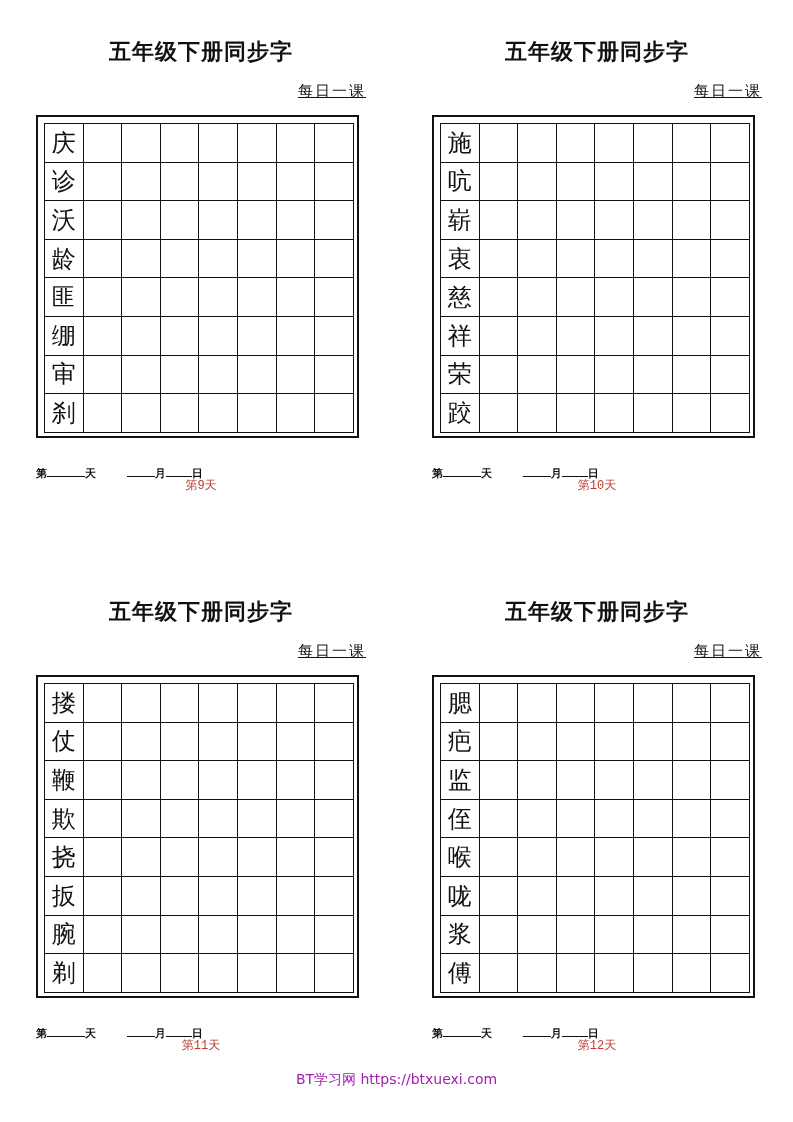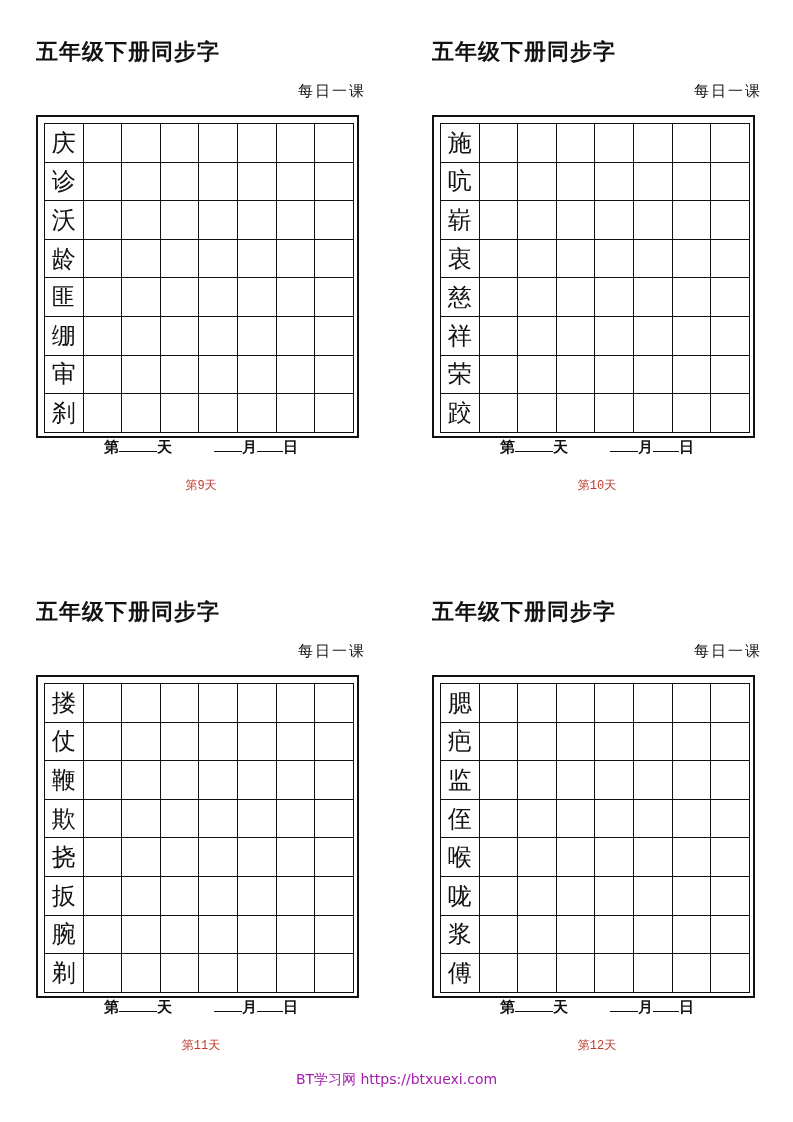--- a/index.html
+++ b/index.html
@@ -1,23 +1,23 @@
 <!DOCTYPE html>
 <html><head>
 <meta charset="utf-8">
 <style>
   html, body { margin:0; padding:0; background:#ffffff; }
   body { width:793px; height:1122px; position:relative; overflow:hidden; font-family:"DejaVu Serif", serif; color:#111; }
   .sheet { position:absolute; width:330px; }
-  .title { position:absolute; top:0; left:0; width:330px; text-align:left; font-size:22px; font-weight:bold; letter-spacing:1px; font-family:"DejaVu Serif", serif; }
-  .subtitle { position:absolute; top:45px; right:0; font-size:15px; letter-spacing:2px; font-family:"DejaVu Serif", serif; }
+  .title { position:absolute; top:0; left:0; width:330px; text-align:center; font-size:22px; font-weight:bold; letter-spacing:1px; font-family:"DejaVu Serif", serif; }
+  .subtitle { position:absolute; top:45px; right:0; font-size:15px; letter-spacing:2px; font-family:"DejaVu Serif", serif;text-decoration:underline; }
   .outer { position:absolute; top:78px; left:0; width:323px; height:323px; border:2.5px solid #111; box-sizing:border-box; }
   .grid { position:absolute; left:6px; top:6px; display:grid; grid-template-columns:repeat(8, 38.6px); grid-template-rows:repeat(8, 38.6px); border-left:1px solid #111; border-top:1px solid #111; }
   .cell { border-right:1px solid #111; border-bottom:1px solid #111; box-sizing:border-box; display:flex; align-items:center; justify-content:center; font-size:24px; font-family:"DejaVu Serif", serif; }
-  .footer { position:absolute; top:400px; left:0; width:330px; text-align:center; font-size:15px; font-weight:bold; font-family:"DejaVu Serif", serif; white-space:pre; }
+  .footer { position:absolute; top:425px; left:0; width:330px; font-size:11px; font-weight:bold; font-family:"DejaVu Serif", serif; white-space:pre; }
   .blank { display:inline-block; border-bottom:1.5px solid #111; height:14px; vertical-align:baseline; }
   .daylabel { position:absolute; top:440px; left:0; width:330px; text-align:center; color:#c0392b; font-size:12px; font-family:Liberation Mono, monospace; }
   .watermark { position:absolute; top:1071px; left:0; width:793px; text-align:center; color:#a21caf; font-size:14px; font-family:"DejaVu Sans", sans-serif; }
 </style>
 </head>
 <body>
 
 <div id="sheets-root">
     <div class="sheet" style="left: 36px; top: 37px;">
       <div class="title">五年级下册同步字</div>

